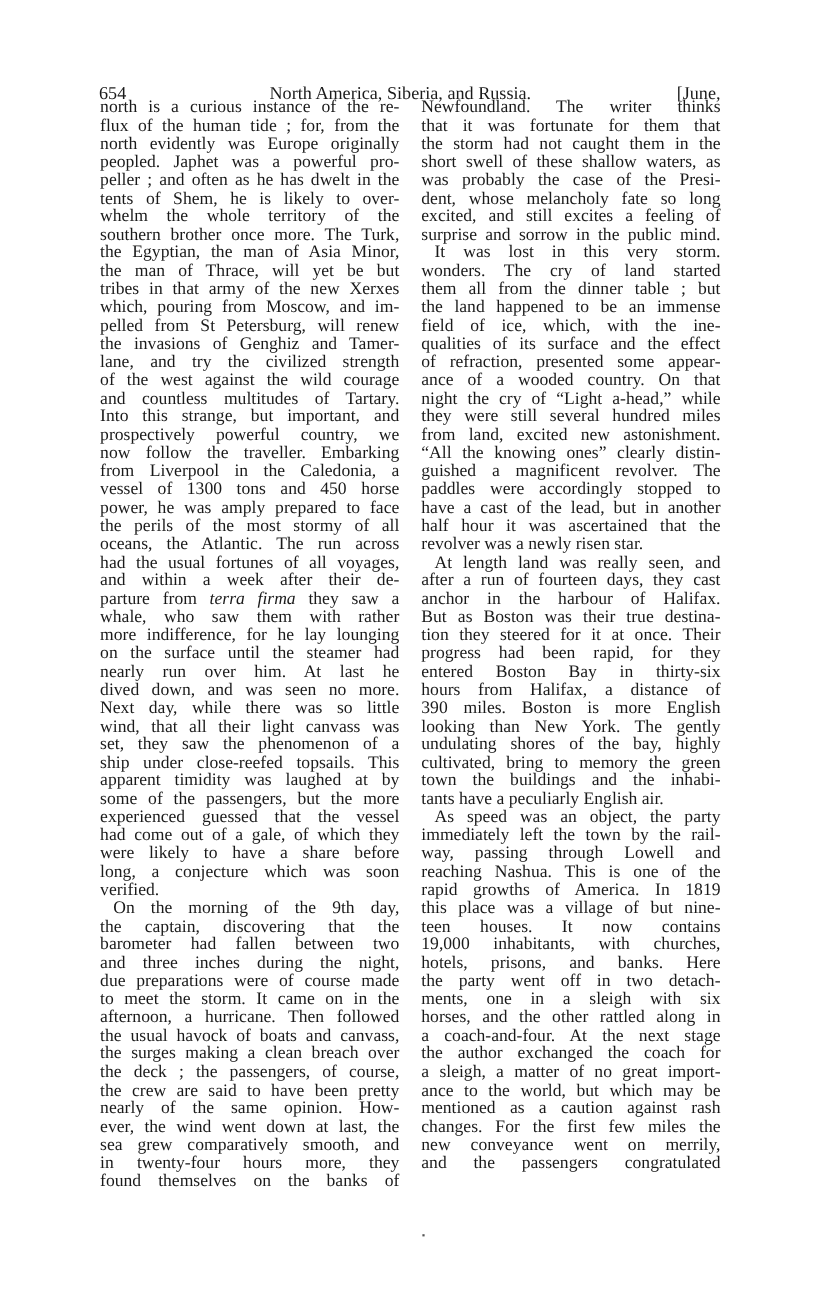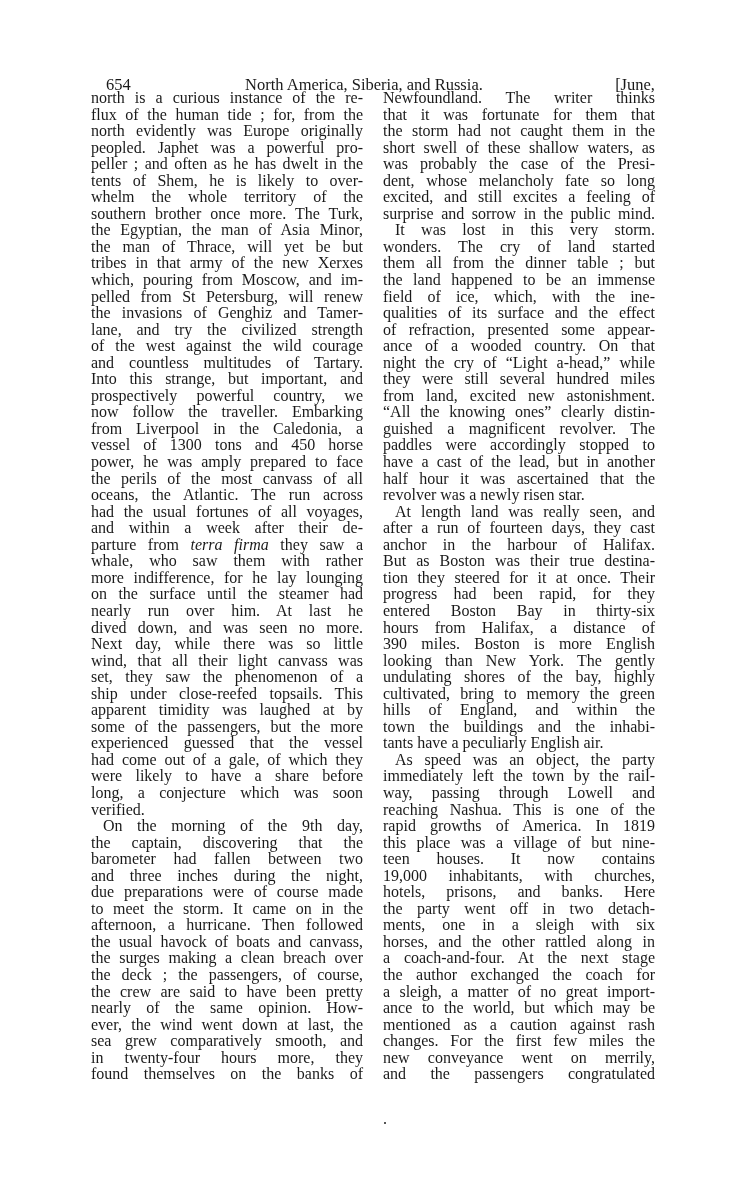--- a/index.html
+++ b/index.html
@@ -1,20 +1,20 @@
 <!DOCTYPE html>
 <html><head>
 <meta charset="utf-8">
 <style>
   html, body { margin: 0; padding: 0; background: #ffffff; }
   body { width: 750px; height: 1180px; position: relative; overflow: hidden;
          font-family: "DejaVu Serif", "Liberation Serif", serif; color: #1a1a1a; }
   .header { position: absolute; top: 75px; left: 90px; width: 565px; height: 22px;
             font-family: "Liberation Serif", serif; font-size: 16.5px; }
-  .header .pnum { position: absolute; left: 16px; top: 0; }
+  .header .pnum { position: absolute; left: 0; top: 0; }
   .header .title { position: absolute; left: 155px; top: 0; }
   .header .month { position: absolute; right: 0; top: 0; }
   .col { position: absolute; top: 90px; width: 272px;
          font-family: "Liberation Serif", serif; font-size: 16px; line-height: 16.55px;
          text-align: justify; }
   .col.left { left: 91px; }
   .col.right { left: 383px; }
   .line { display: block; white-space: nowrap; text-align-last: justify; height: 16.55px; overflow: visible; }
   .line.last { text-align-last: left; }
   .line.indent { padding-left: 12px; }
@@ -46,21 +46,21 @@
     <span class="line">the invasions of Genghiz and Tamer-</span>
     <span class="line">lane, and try the civilized strength</span>
     <span class="line">of the west against the wild courage</span>
     <span class="line">and countless multitudes of Tartary.</span>
     <span class="line">Into this strange, but important, and</span>
     <span class="line">prospectively powerful country, we</span>
     <span class="line">now follow the traveller.  Embarking</span>
     <span class="line">from Liverpool in the Caledonia, a</span>
     <span class="line">vessel of 1300 tons and 450 horse</span>
     <span class="line">power, he was amply prepared to face</span>
-    <span class="line">the perils of the most canvass of all</span>
+    <span class="line">the perils of the most stormy of all</span>
     <span class="line">oceans, the Atlantic.  The run across</span>
     <span class="line">had the usual fortunes of all voyages,</span>
     <span class="line">and within a week after their de-</span>
     <span class="line">parture from <em>terra firma</em> they saw a</span>
     <span class="line">whale, who saw them with rather</span>
     <span class="line">more indifference, for he lay lounging</span>
     <span class="line">on the surface until the steamer had</span>
     <span class="line">nearly run over him.  At last he</span>
     <span class="line">dived down, and was seen no more.</span>
     <span class="line">Next day, while there was so little</span>
@@ -122,21 +122,20 @@
     <span class="line">anchor in the harbour of Halifax.</span>
     <span class="line">But as Boston was their true destina-</span>
     <span class="line">tion they steered for it at once.  Their</span>
     <span class="line">progress had been rapid, for they</span>
     <span class="line">entered Boston Bay in thirty-six</span>
     <span class="line">hours from Halifax, a distance of</span>
     <span class="line">390 miles.  Boston is more English</span>
     <span class="line">looking than New York.  The gently</span>
     <span class="line">undulating shores of the bay, highly</span>
     <span class="line">cultivated, bring to memory the green</span>
-    <span class="line">hills of England, and within the</span>
     <span class="line">town the buildings and the inhabi-</span>
     <span class="line last">tants have a peculiarly English air.</span>
     <span class="line indent">As speed was an object, the party</span>
     <span class="line">immediately left the town by the rail-</span>
     <span class="line">way, passing through Lowell and</span>
     <span class="line">reaching Nashua.  This is one of the</span>
     <span class="line">rapid growths of America.  In 1819</span>
     <span class="line">this place was a village of but nine-</span>
     <span class="line">teen houses.  It now contains</span>
     <span class="line">19,000 inhabitants, with churches,</span>

